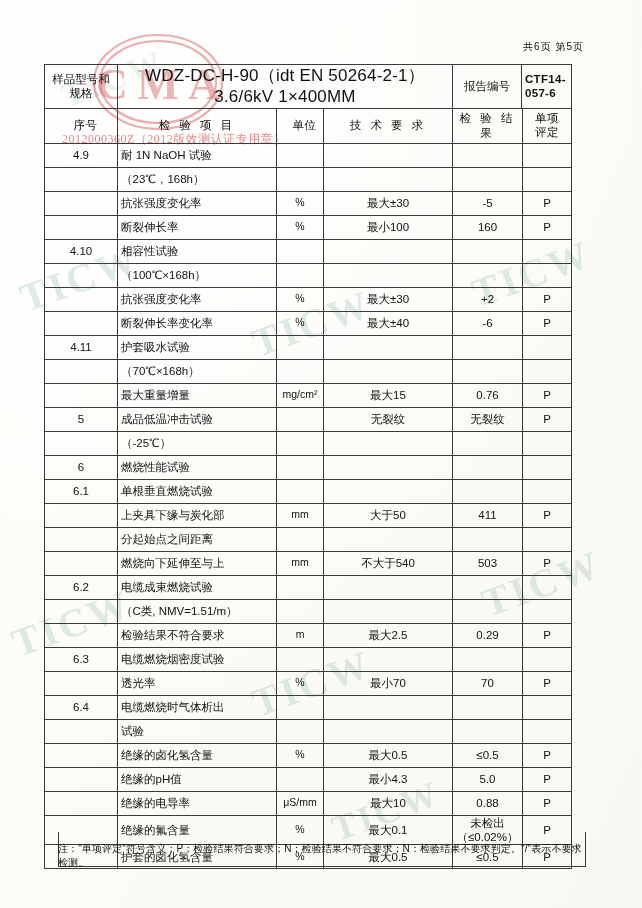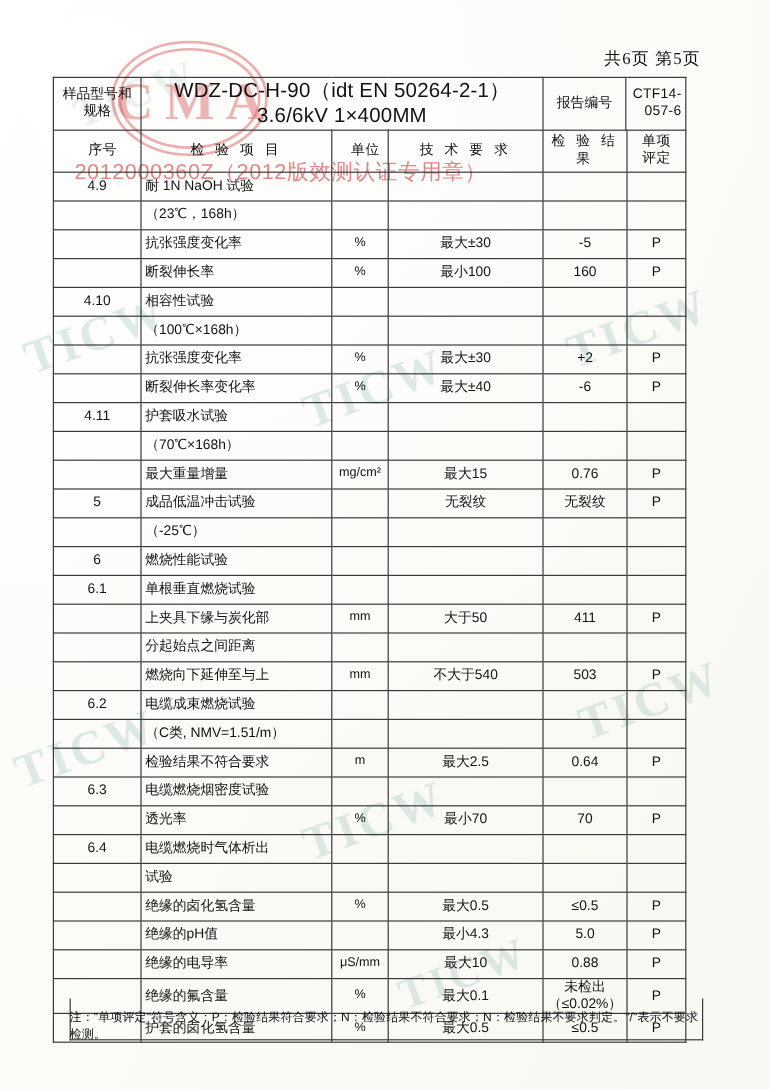--- a/index.html
+++ b/index.html
@@ -60,35 +60,35 @@
     top: 25px;
     width: 160px;
     height: 115px;
     pointer-events: none;
     opacity: 0.75;
   }
   .seal-text {
     position: absolute;
     left: 62px;
     top: 131px;
-    font-size: 18px;
+    font-size: 12px;
     color: rgba(206, 60, 60, 0.62);
     letter-spacing: 0.5px;
-    font-family: Liberation Sans, sans-serif;
+    font-family: Liberation Serif, serif;
     white-space: nowrap;
     pointer-events: none;
   }
 
   
   .page-no {
     position: absolute;
     right: 58px;
     top: 40px;
-    font-size: 14px;
-    font-family: Liberation Serif, serif;
+    font-size: 10px;
+    font-family: Liberation Sans, sans-serif;
     letter-spacing: 1px;
   }
 
   
   table.doc {
     position: absolute;
     left: 44px;
     top: 64px;
     width: 528px;
     border-collapse: collapse;
@@ -107,21 +107,21 @@
     font-size: 11.5px;
     line-height: 1.25;
     width: 66px;
   }
   .spec-val {
     text-align: center;
     font-size: 17px;
     letter-spacing: 0.2px;
   }
   .rep-lbl { text-align: center; width: 62px; }
-  .rep-val { text-align: right; width: 82px; letter-spacing: 0.3px; }
+  .rep-val { text-align: left; width: 82px; letter-spacing: 0.3px; font-weight: bold; }
 
   
   .hdr td {
     height: 34px;
     text-align: center;
     font-size: 11.5px;
     letter-spacing: 3px;
   }
   .hdr td.nospace { letter-spacing: 0.5px; padding-left: 12px; }
   .hdr .two-line {
@@ -367,21 +367,21 @@
           <td class="c-unit"></td>
           <td class="c-req"></td>
           <td class="c-res" colspan="2"></td>
           <td class="c-eval"></td>
         </tr>
         <tr class="body-row">
           <td class="c-no"></td>
           <td class="c-item indent1">检验结果不符合要求</td>
           <td class="c-unit">m</td>
           <td class="c-req">最大2.5</td>
-          <td class="c-res" colspan="2">0.64</td>
+          <td class="c-res" colspan="2">0.29</td>
           <td class="c-eval">P</td>
         </tr>
         <tr class="body-row">
           <td class="c-no">6.3</td>
           <td class="c-item">电缆燃烧烟密度试验</td>
           <td class="c-unit"></td>
           <td class="c-req"></td>
           <td class="c-res" colspan="2"></td>
           <td class="c-eval"></td>
         </tr>

